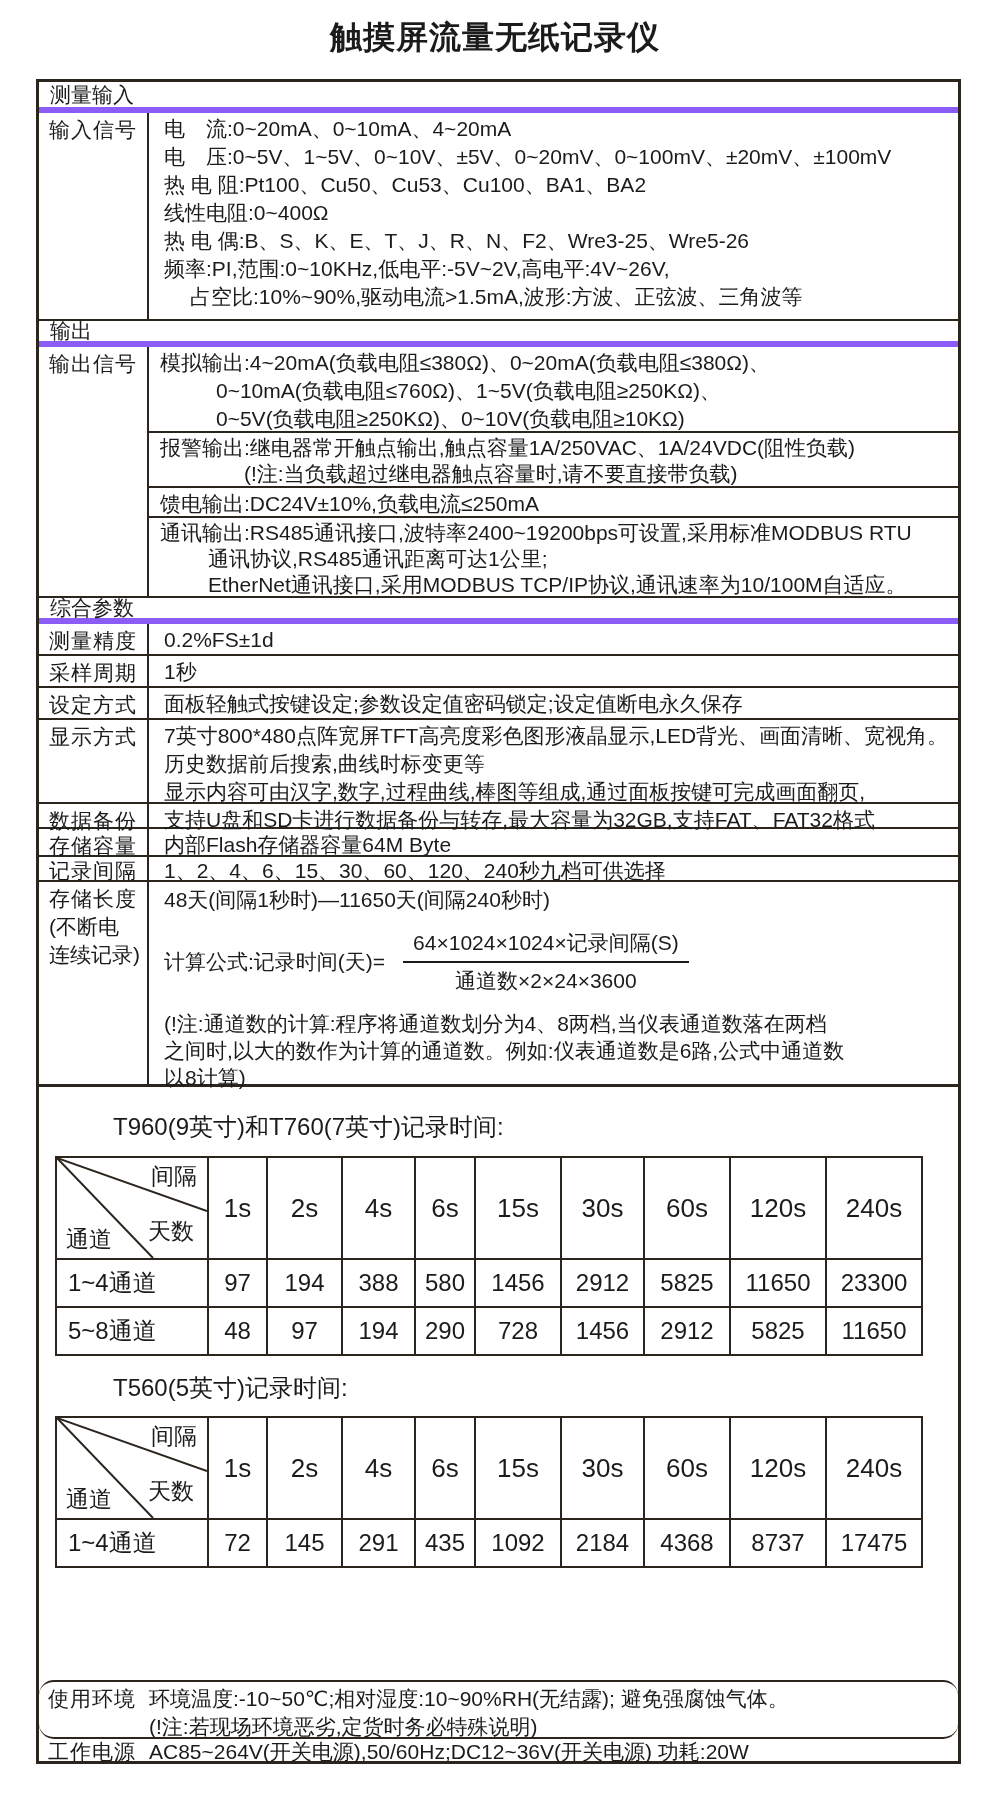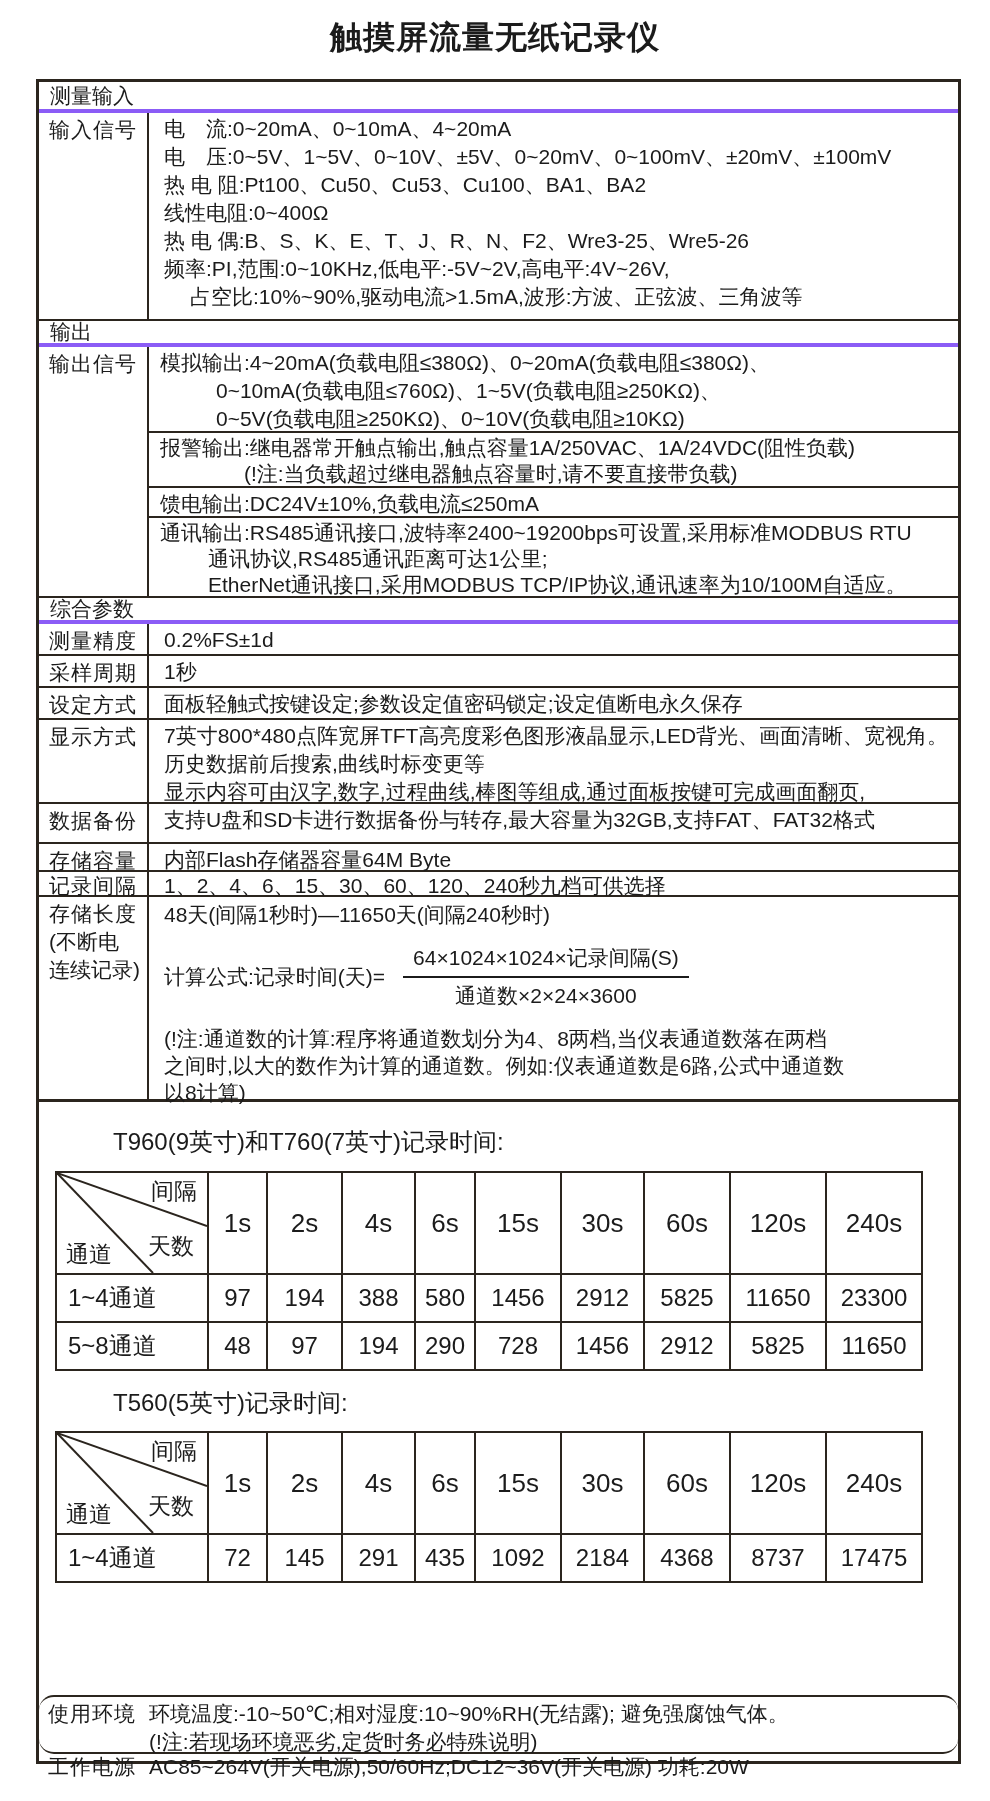--- a/index.html
+++ b/index.html
@@ -3,21 +3,21 @@
 <meta charset="utf-8">
 <style>
   html,body{margin:0;padding:0;background:#ffffff;}
   .page{position:relative;width:990px;height:1801px;background:#fff;
         font-family:"Liberation Sans","DejaVu Sans",sans-serif;color:#1b1b1b;overflow:hidden;}
   .doc-title{position:absolute;top:16px;left:0;width:100%;text-align:center;
         font-size:32px;font-weight:700;letter-spacing:1px;}
   .outer{position:absolute;left:36px;top:79px;width:925px;height:1685px;
         border:3px solid #2b251e;box-sizing:border-box;background:#fff;}
   
-  .sec{box-sizing:border-box;border-bottom:4px solid #8b5cf6;display:flex;align-items:center;
+  .sec{box-sizing:border-box;border-bottom:6px solid #8b5cf6;display:flex;align-items:center;
        padding-left:11px;font-size:21px;}
   .row{box-sizing:border-box;border-bottom:2px solid #2b251e;display:flex;align-items:stretch;}
   .lab{box-sizing:border-box;flex:0 0 110px;width:110px;border-right:2px solid #2b251e;
        padding:3px 0 0 10px;font-size:21px;letter-spacing:1px;line-height:28px;}
   .val{box-sizing:border-box;flex:1;padding:2px 0 0 15px;font-size:21px;line-height:28px;}
   .line{white-space:nowrap;}
   .ind26{padding-left:26px;} .ind56{padding-left:56px;} .ind84{padding-left:84px;} .ind48{padding-left:48px;}
   .subwrap{box-sizing:border-box;flex:1;display:flex;flex-direction:column;}
   .sub{box-sizing:border-box;border-bottom:2px solid #2b251e;padding:2px 0 0 11px;
        font-size:21px;line-height:28px;}
@@ -126,21 +126,21 @@
 
     <div class="row" style="height:84px;">
       <div class="lab">显示方式</div>
       <div class="val">
         <div class="line">7英寸800*480点阵宽屏TFT高亮度彩色图形液晶显示,LED背光、画面清晰、宽视角。</div>
         <div class="line">历史数据前后搜索,曲线时标变更等</div>
         <div class="line">显示内容可由汉字,数字,过程曲线,棒图等组成,通过面板按键可完成画面翻页,</div>
       </div>
     </div>
 
-    <div class="row" style="height:40px;">
+    <div class="row" style="height:25px;">
       <div class="lab">数据备份</div>
       <div class="val line">支持U盘和SD卡进行数据备份与转存,最大容量为32GB,支持FAT、FAT32格式</div>
     </div>
 
     <div class="row" style="height:28px;">
       <div class="lab">存储容量</div>
       <div class="val line">内部Flash存储器容量64M Byte</div>
     </div>
 
     <div class="row" style="height:25px;">

